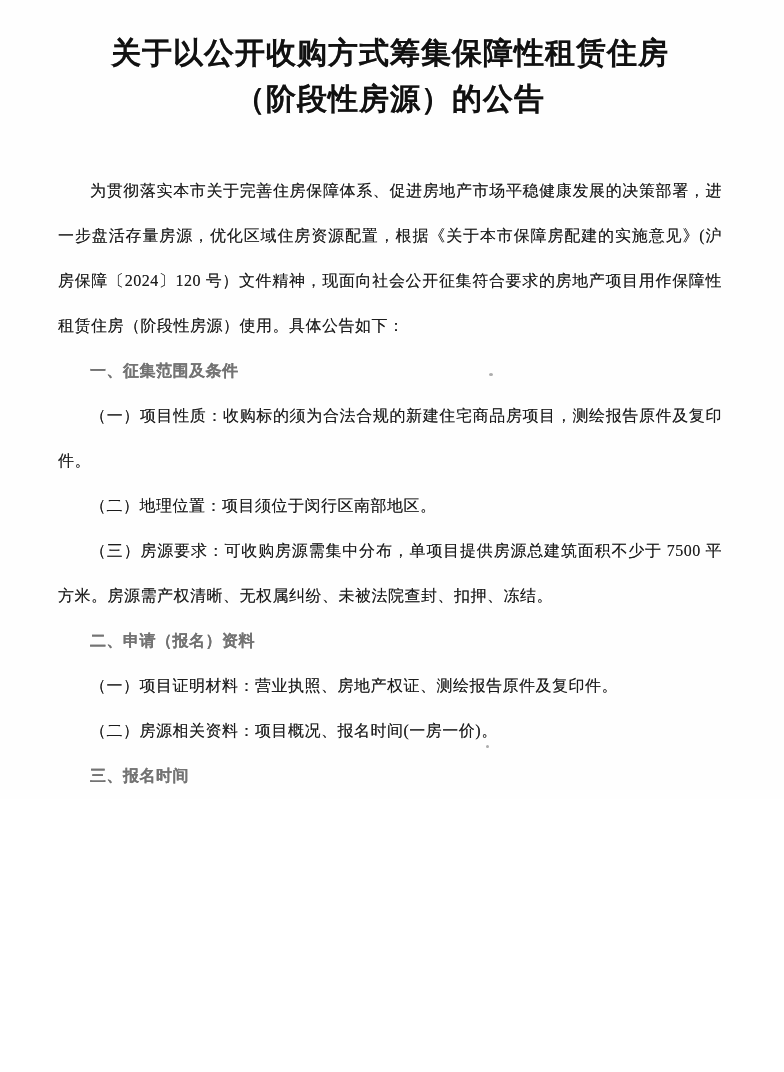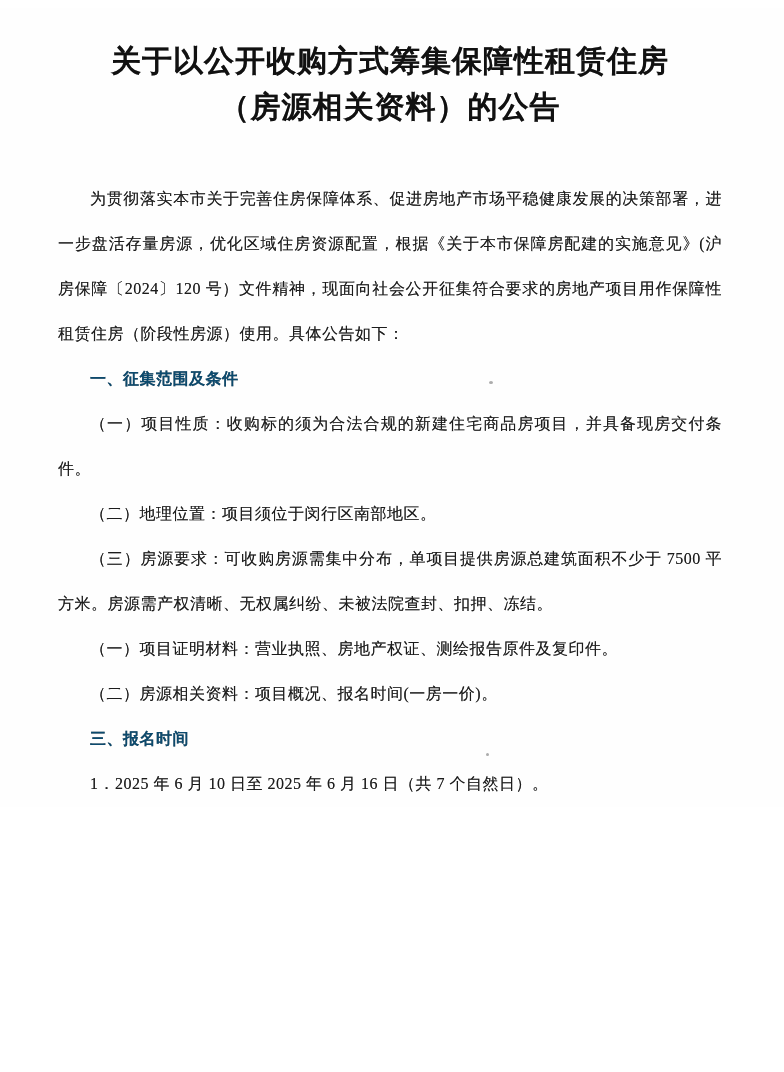--- a/index.html
+++ b/index.html
@@ -12,21 +12,20 @@
     width: 784px;
     height: 799px;
     box-sizing: border-box;
     background: #fefefe;
     overflow: hidden;
     padding: 24px 62px 4px 58px;
     font-family: "Liberation Serif", "DejaVu Serif", serif;
     color: #1c1c1c;
     
     text-shadow: 0 0 0.6px rgba(10,10,10,0.55);
-    margin-top: 8px;
   }
   .title-block {
     text-align: center;
     margin: 6px 0 46px 0;
   }
   .title-line {
     font-size: 30px;
     font-weight: bold;
     line-height: 46px;
     color: #111111;
@@ -38,52 +37,53 @@
     line-height: 45px;
     text-align: justify;
     text-justify: inter-ideograph;
     text-indent: 2em;
     word-break: break-all;
     letter-spacing: 0.5px;
   }
   .heading {
     font-family: "Liberation Sans", "DejaVu Sans", sans-serif;
     font-weight: bold;
-    color: #0c4a6e;
+    color: #737373;
     letter-spacing: 0.5px;
   }
   .speck {
     position: absolute;
     background: rgba(90,90,90,0.5);
     border-radius: 50%;
   }
   .speck-1 { left: 489px; top: 373px; width: 4px; height: 3px; }
   .speck-2 { left: 486px; top: 745px; width: 3px; height: 3px; }
 </style>
 </head>
 <body>
 
 <div class="page">
 
   <div class="title-block">
     <div class="title-line">关于以公开收购方式筹集保障性租赁住房</div>
-    <div class="title-line">（房源相关资料）的公告</div>
+    <div class="title-line">（阶段性房源）的公告</div>
   </div>
 
   <p class="para">为贯彻落实本市关于完善住房保障体系、促进房地产市场平稳健康发展的决策部署，进一步盘活存量房源，优化区域住房资源配置，根据《关于本市保障房配建的实施意见》(沪房保障〔2024〕120 号）文件精神，现面向社会公开征集符合要求的房地产项目用作保障性租赁住房（阶段性房源）使用。具体公告如下：</p>
 
   <p class="para heading">一、征集范围及条件</p>
 
-  <p class="para">（一）项目性质：收购标的须为合法合规的新建住宅商品房项目，并具备现房交付条件。</p>
+  <p class="para">（一）项目性质：收购标的须为合法合规的新建住宅商品房项目，测绘报告原件及复印件。</p>
 
   <p class="para">（二）地理位置：项目须位于闵行区南部地区。</p>
 
   <p class="para">（三）房源要求：可收购房源需集中分布，单项目提供房源总建筑面积不少于 7500 平方米。房源需产权清晰、无权属纠纷、未被法院查封、扣押、冻结。</p>
 
 
+  <p class="para heading">二、申请（报名）资料</p>
 
 
   <p class="para">（一）项目证明材料：营业执照、房地产权证、测绘报告原件及复印件。</p>
 
   <p class="para">（二）房源相关资料：项目概况、报名时间(一房一价)。</p>
 
   <p class="para heading">三、报名时间</p>
 
   <p class="para">1．2025 年 6 月 10 日至 2025 年 6 月 16 日（共 7 个自然日）。</p>
 

